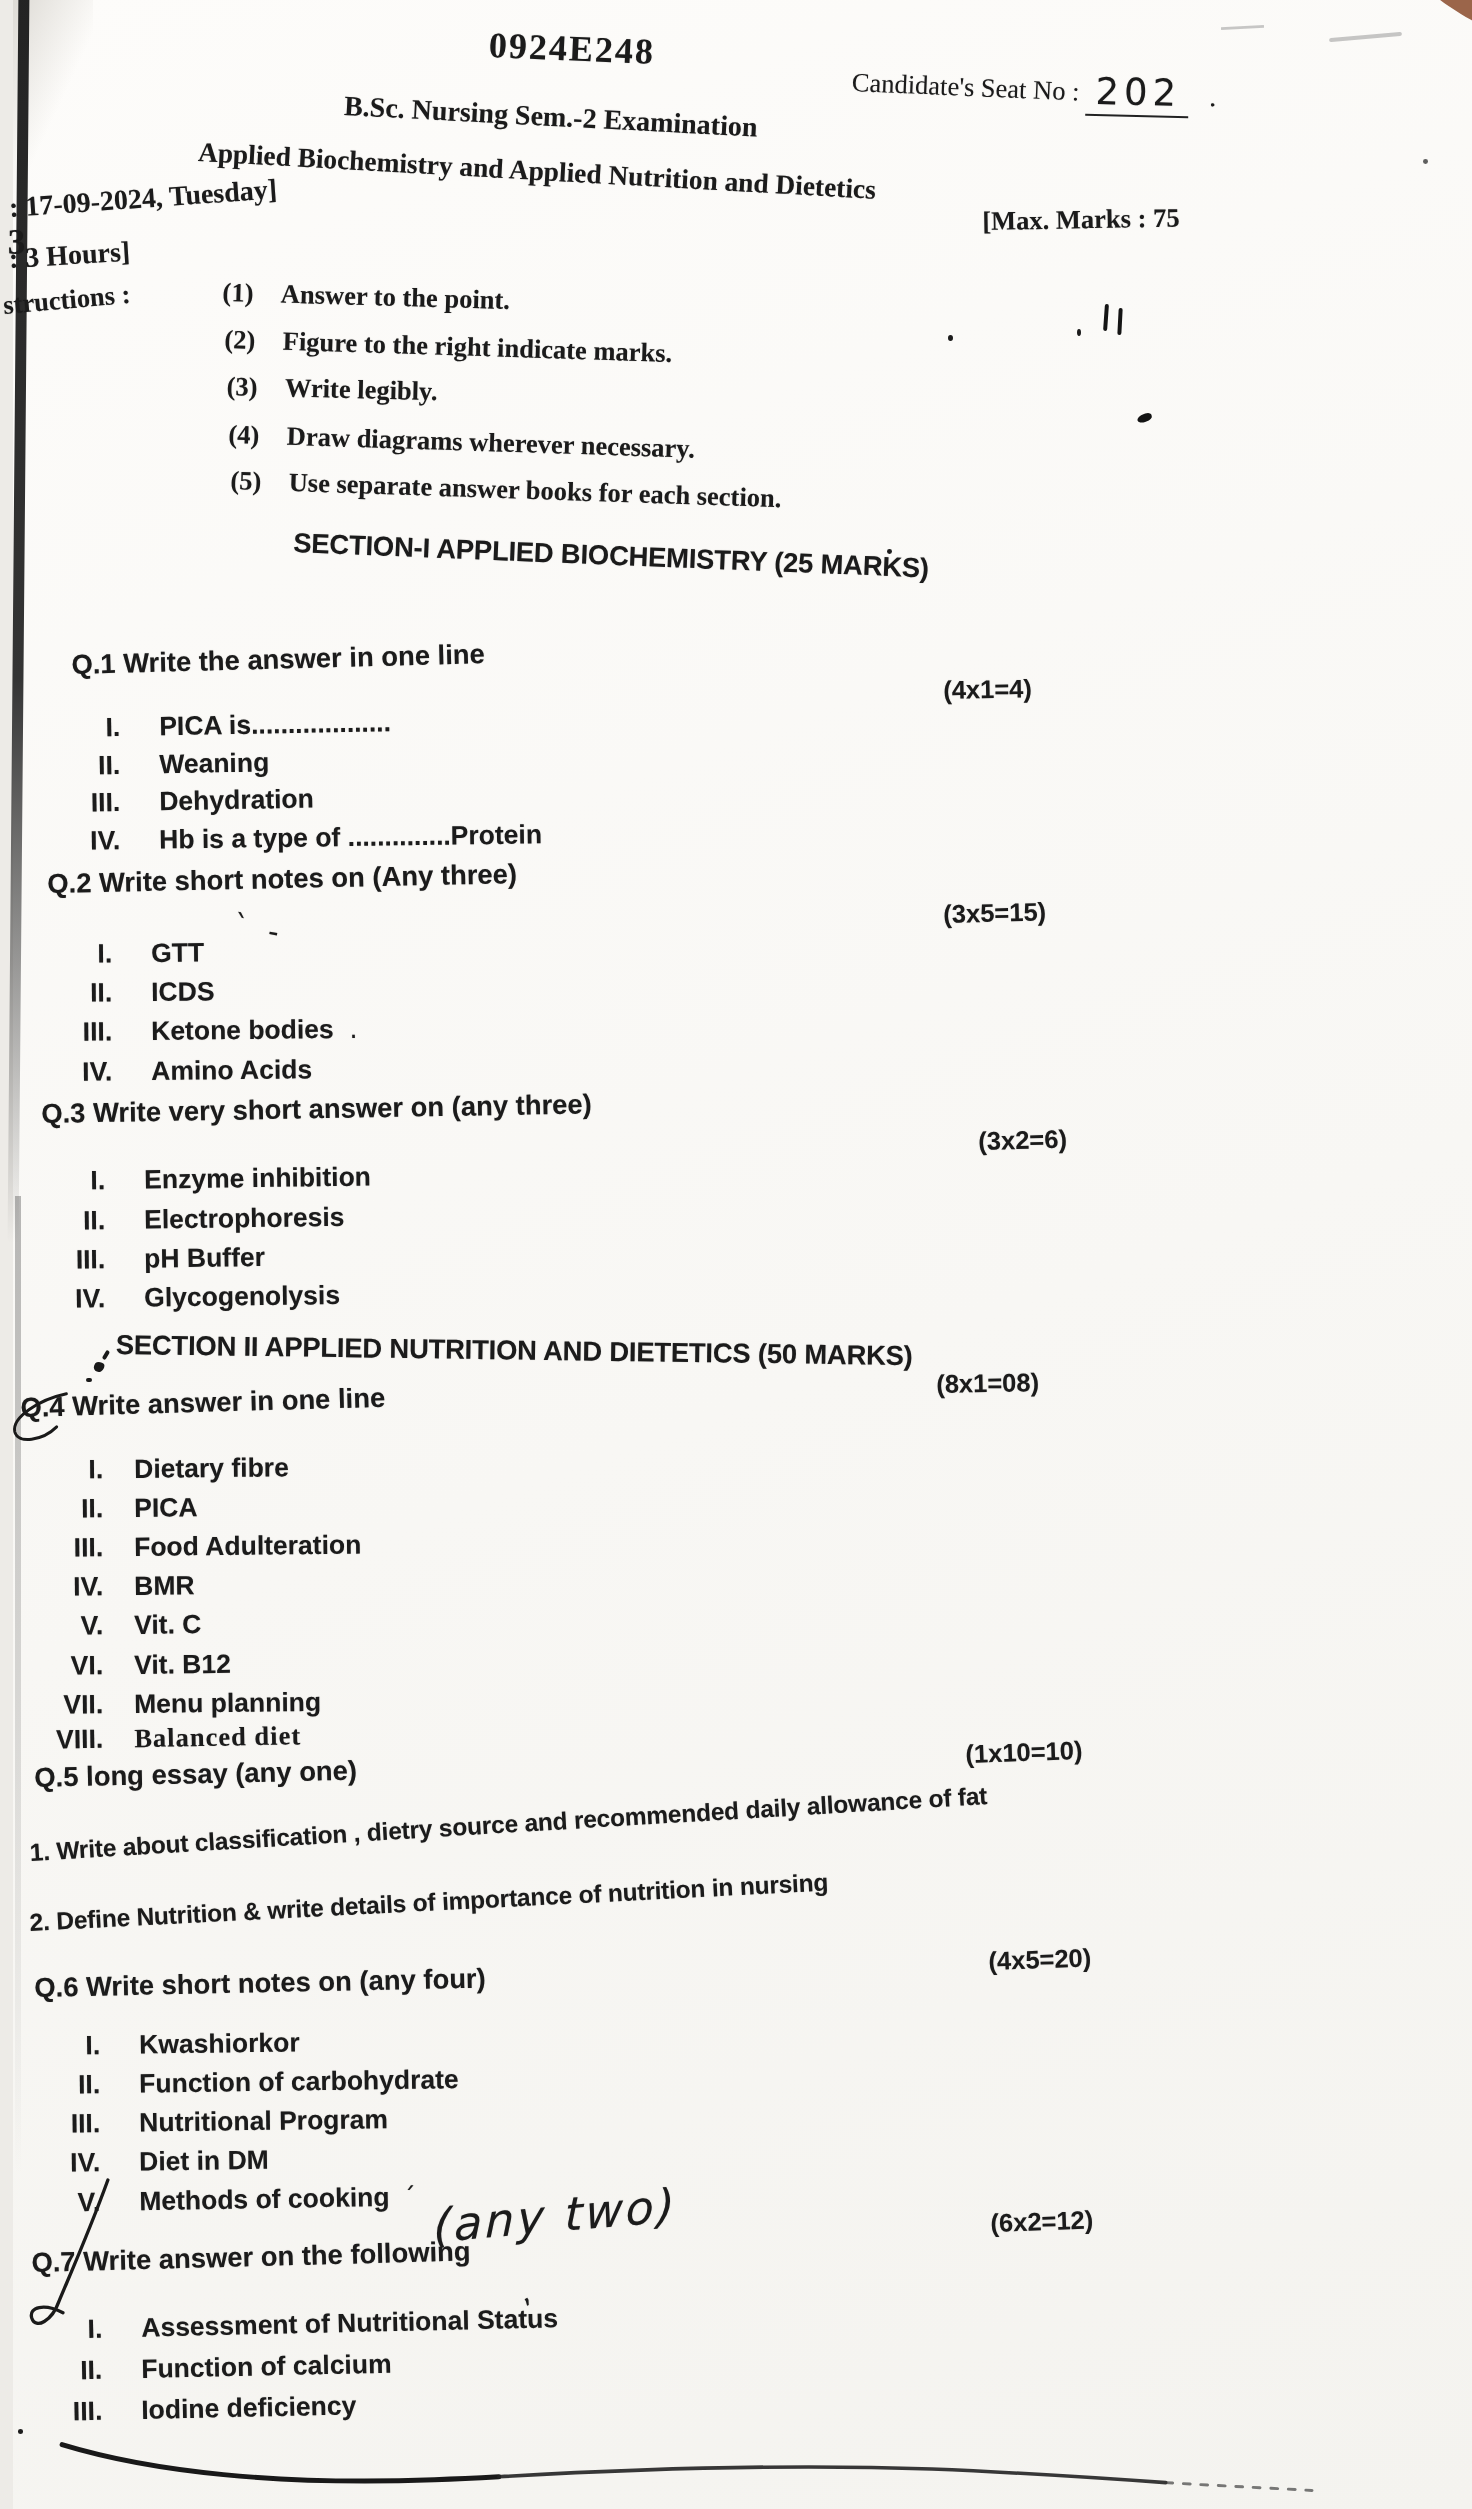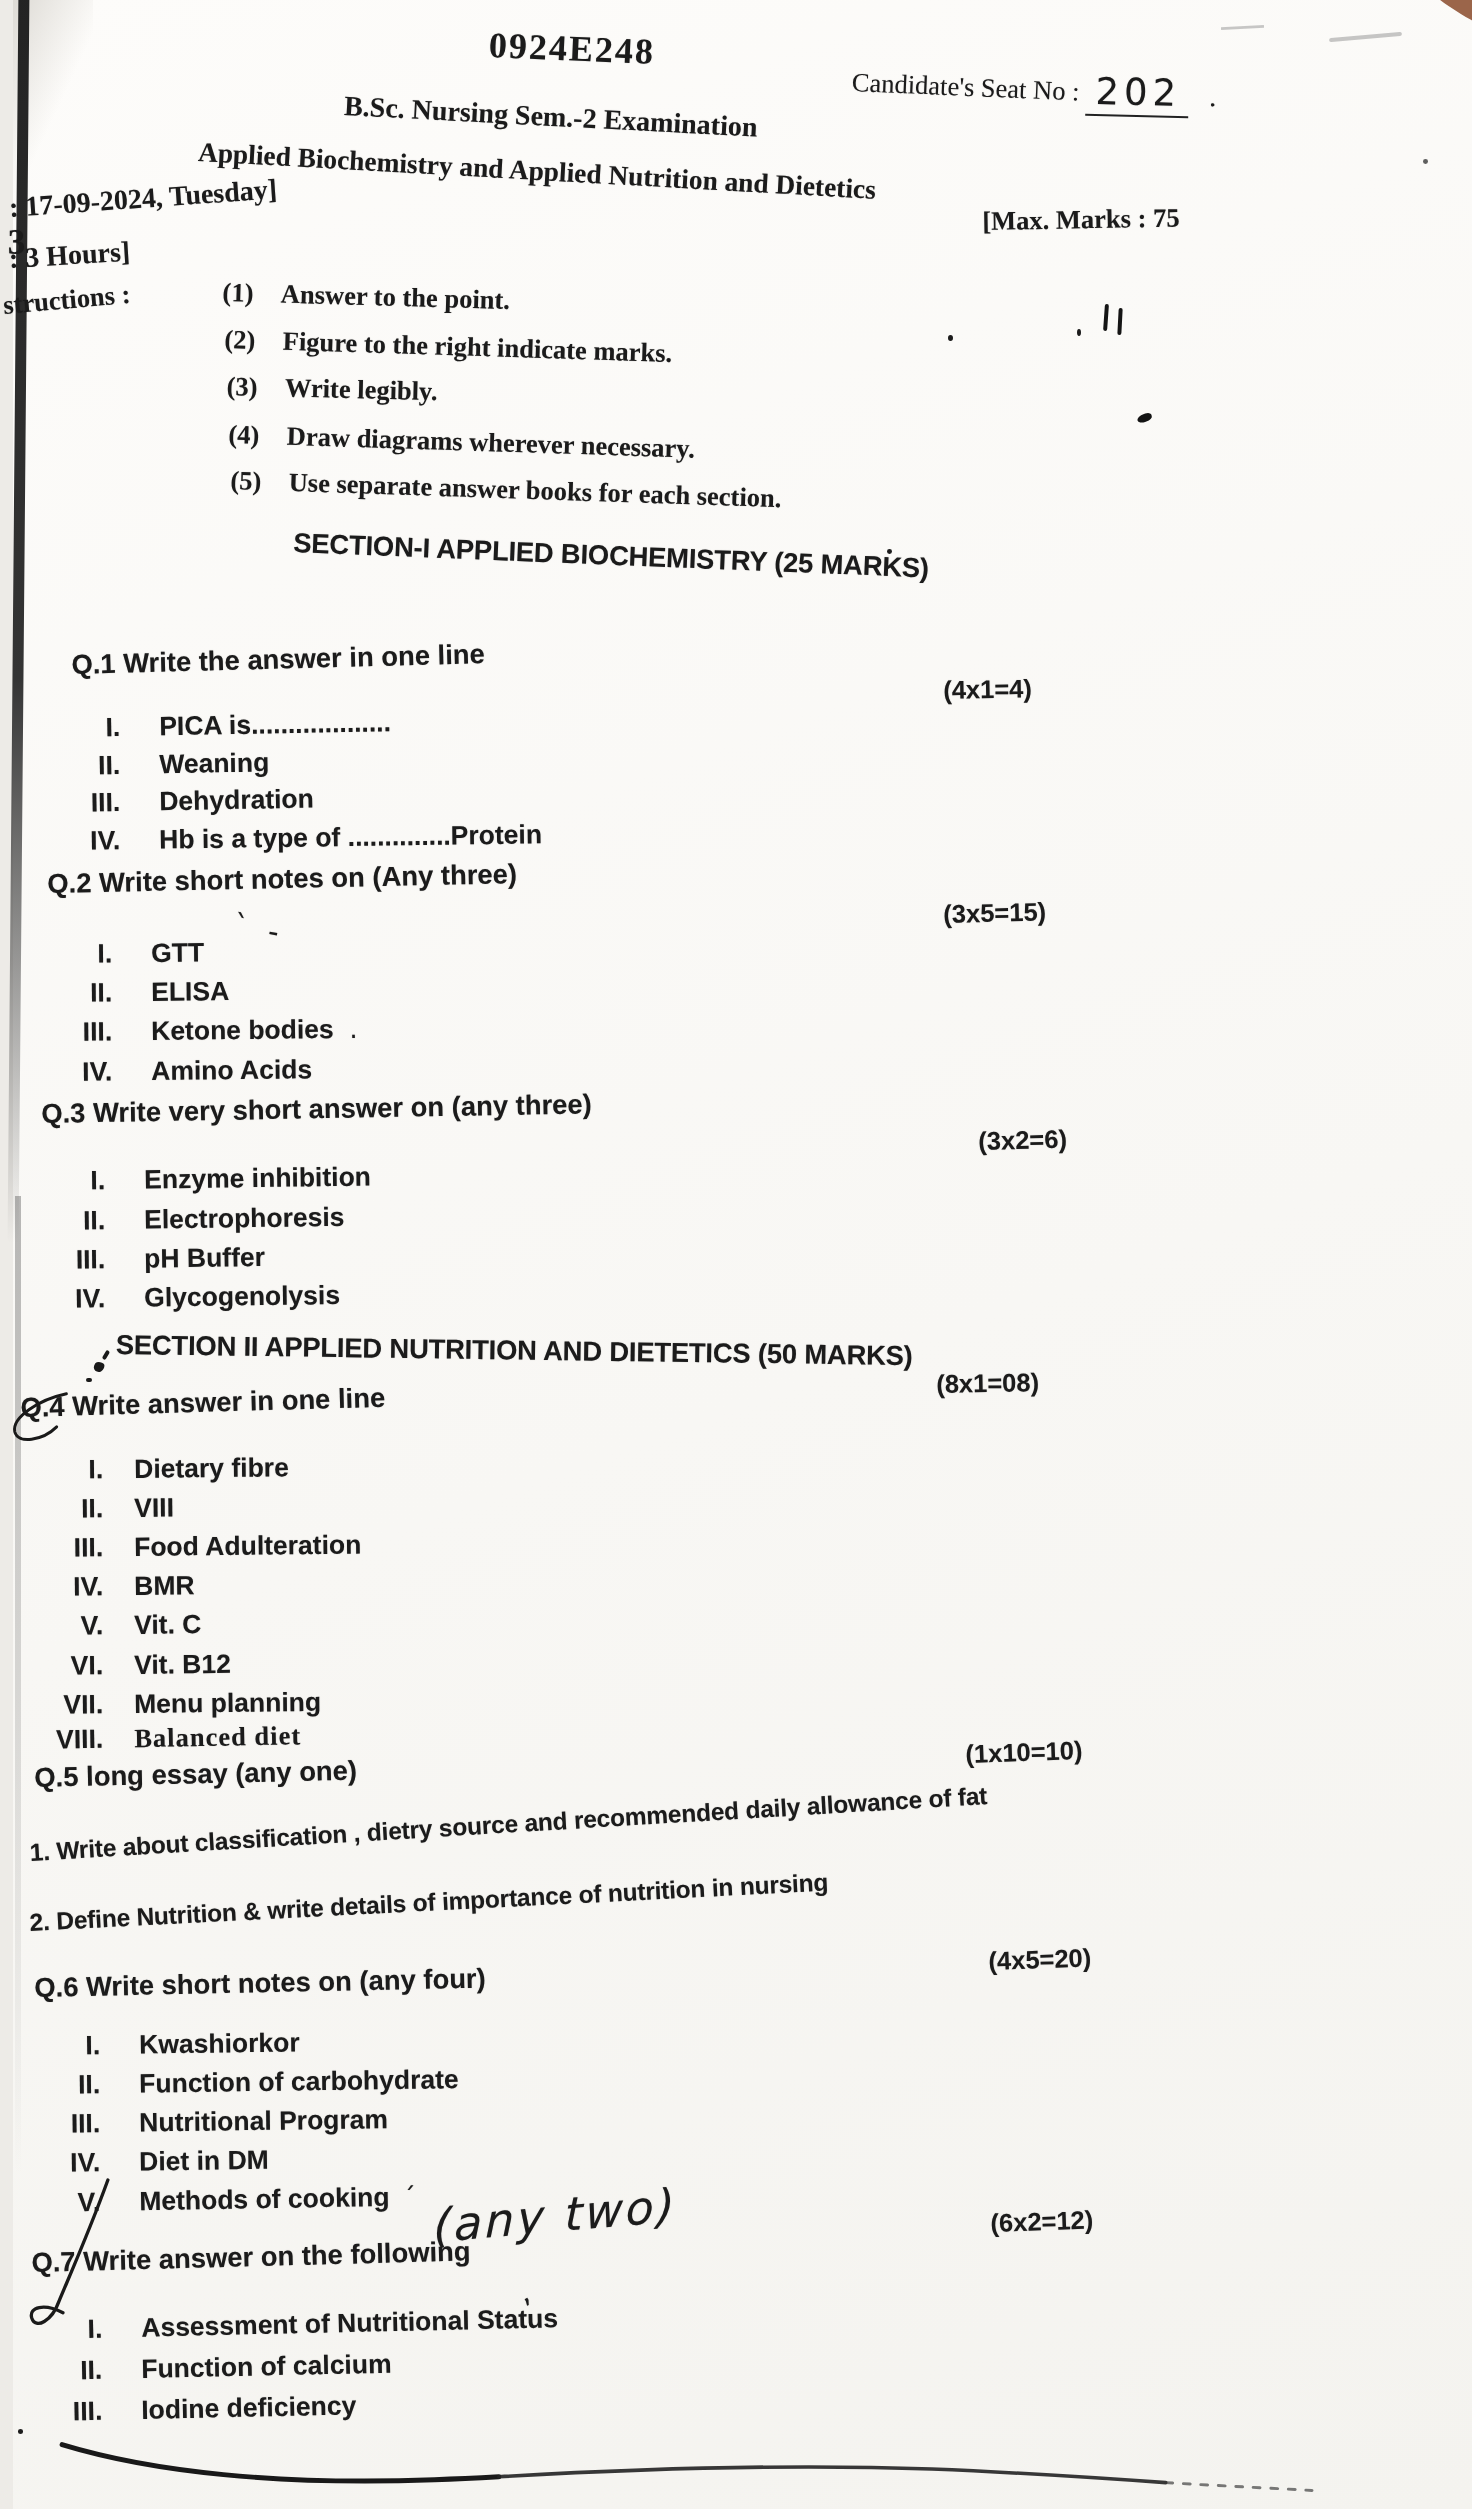--- a/index.html
+++ b/index.html
@@ -118,21 +118,21 @@
 <div class="qmarks ink" style="left:943px;top:900px;transform:rotate(-1.5deg);">(3x5=15)</div>
 
 <div class="abs hw ink" style="left:233px;top:912px;font-size:29px;transform:rotate(10deg);letter-spacing:5.9px;">` -</div>
 
 <div class="row ink" style="left:51px;top:939px;transform:rotate(-0.6deg);">
   <span class="rn">I.</span>
   <span class="rt">GTT</span>
 </div>
 <div class="row ink" style="left:51px;top:978px;transform:rotate(-0.6deg);">
   <span class="rn">II.</span>
-  <span class="rt">ELISA</span>
+  <span class="rt">ICDS</span>
 </div>
 <div class="row ink" style="left:51px;top:1017px;transform:rotate(-0.6deg);">
   <span class="rn">III.</span>
   <span class="rt">Ketone bodies</span>
   <span class="hw" style="margin-left:15.7px;font-size:25.5px;">.</span>
 </div>
 <div class="row ink" style="left:51px;top:1057px;transform:rotate(-0.6deg);">
   <span class="rn">IV.</span>
   <span class="rt">Amino Acids</span>
 </div>
@@ -171,21 +171,21 @@
 <svg width="78" height="78" viewBox="0 0 80 80" style="left:3.9px;top:1384px;">
   <path d="M 64 10 C 36 16, 8 34, 11 49 C 14 62, 40 58, 54 44" fill="none" stroke="#1a1a1a" stroke-width="3" stroke-linecap="round"></path>
 </svg>
 
 <div class="row ink" style="left:27.4px;top:1455px;transform:rotate(-0.6deg);">
   <span class="rn4">I.</span>
   <span class="rt">Dietary fibre</span>
 </div>
 <div class="row ink" style="left:27.4px;top:1494px;transform:rotate(-0.6deg);">
   <span class="rn4">II.</span>
-  <span class="rt">VIII</span>
+  <span class="rt">PICA</span>
 </div>
 <div class="row ink" style="left:27.4px;top:1533px;transform:rotate(-0.6deg);">
   <span class="rn4">III.</span>
   <span class="rt">Food Adulteration</span>
 </div>
 <div class="row ink" style="left:27.4px;top:1572px;transform:rotate(-0.6deg);">
   <span class="rn4">IV.</span>
   <span class="rt">BMR</span>
 </div>
 <div class="row ink" style="left:27.4px;top:1611px;transform:rotate(-0.6deg);">

